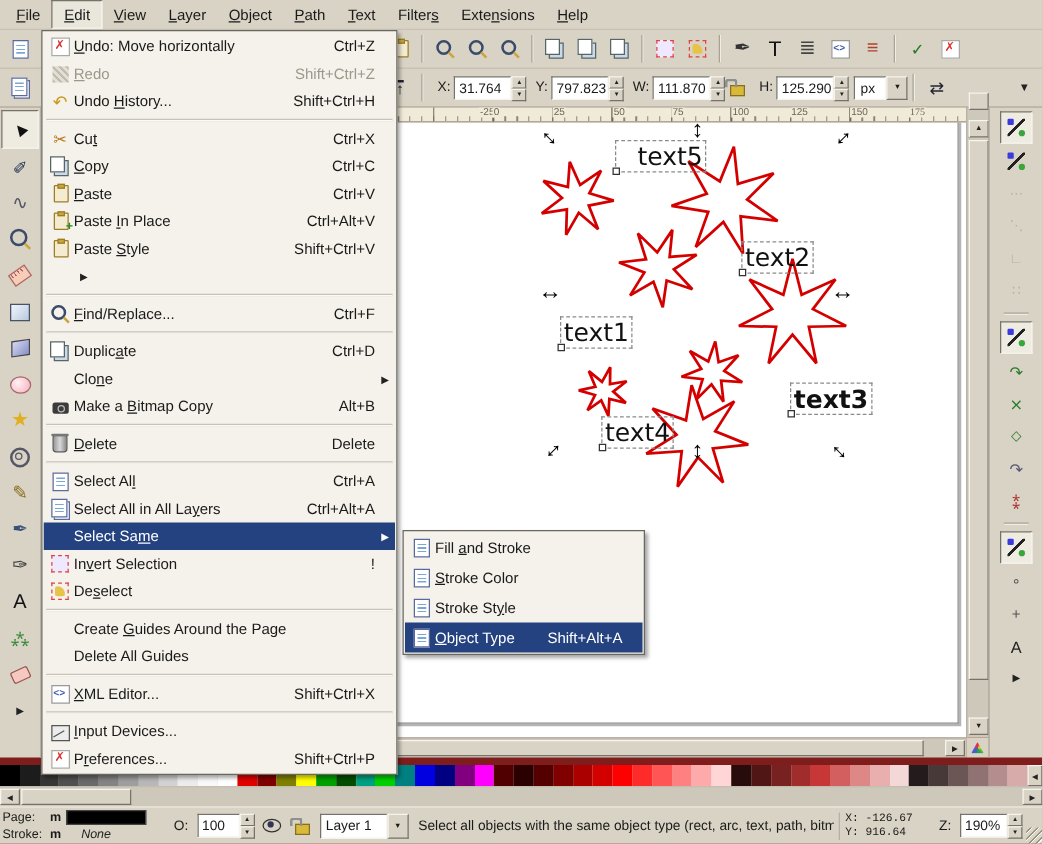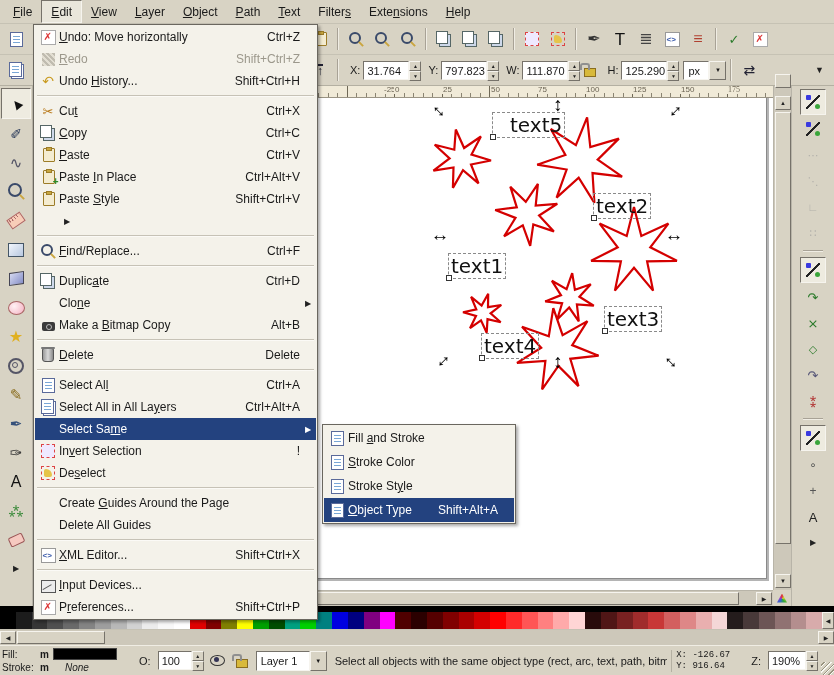--- a/index.html
+++ b/index.html
@@ -1,16 +1,16 @@
 <!DOCTYPE html>
 <html><head>
 <meta charset="utf-8">
 <style>
   html,body{margin:0;padding:0}
-  #app{position:relative;width:834px;height:675px;background:#000000;font:11px "Liberation Sans",sans-serif;color:#1a1a1a;overflow:hidden;user-select:none}
+  #app{position:relative;width:834px;height:675px;background:#7f1d1d;font:11px "Liberation Sans",sans-serif;color:#1a1a1a;overflow:hidden;user-select:none}
   
   #menubar{position:absolute;left:0;top:0;width:834px;height:24px;display:flex;align-items:stretch;padding-left:4px;box-sizing:border-box;background:#d8d3c4;border-bottom:1px solid #c6c2b4}
   .mtitle{padding:5px 9px 0;font-size:12px}
   .mtitle.open{background:#e9e6db;border:1px solid;border-color:#76726a #f6f4ee #f6f4ee #76726a;padding-top:4px}
   
   #commands-bar{position:absolute;left:0;top:24px;width:834px;height:31px;background:#d8d3c4;border-bottom:1px solid #c6c2b4;display:flex;align-items:center;padding-left:3px;box-sizing:border-box}
   #controls-bar{position:absolute;left:0;top:55px;width:834px;height:31px;background:#d8d3c4;border-bottom:1px solid #b4b0a2;display:flex;align-items:center;padding-left:3px;box-sizing:border-box}
   .tbtn{width:26px;height:26px;display:flex;align-items:center;justify-content:center;flex:none}
   .tsep{width:1px;height:22px;background:#a8a296;border-right:1px solid #f0ede4;margin:0 4px;flex:none}
   .flabel{margin:0 3px 0 7px;font-size:11px}
@@ -334,21 +334,21 @@
         <polygon points="554.1,19.4 557.3,49.1 585.9,40.6 564.7,61.6 589.1,78.7 559.5,75.1 561.4,104.9 545.7,79.6 523.6,99.6 533.6,71.5 504.2,66.7 532.4,57.0 517.8,31.0 542.9,47.1" fill="none" stroke="#d40000" stroke-width="2.2"></polygon>
         <polygon points="504.9,85.9 502.7,107.5 524.3,105.8 506.1,117.5 520.9,133.4 500.3,126.4 497.2,147.8 489.8,127.4 471.1,138.3 482.5,119.9 462.2,112.0 483.8,109.4 477.3,88.7 492.8,103.9" fill="none" stroke="#d40000" stroke-width="2.2"></polygon>
         <polygon points="601.0,109.0 608.3,137.9 635.4,125.6 617.3,149.3 643.9,162.8 614.1,163.4 620.1,192.6 601.0,169.7 581.9,192.6 587.9,163.4 558.1,162.8 584.7,149.3 566.6,125.6 593.7,137.9" fill="none" stroke="#d40000" stroke-width="2.2"></polygon>
         <polygon points="455.2,195.7 455.0,209.2 468.3,207.0 457.6,215.3 467.7,224.3 454.5,221.1 453.7,234.7 448.0,222.3 437.0,230.2 443.0,218.0 430.0,214.3 443.3,211.4 438.1,198.9 448.6,207.5" fill="none" stroke="#d40000" stroke-width="2.2"></polygon>
         <polygon points="539.2,175.1 541.9,191.8 557.8,186.2 546.4,198.7 560.8,207.7 543.9,206.5 545.8,223.4 536.2,209.5 524.2,221.5 529.1,205.3 512.2,203.4 528.0,197.1 518.9,182.8 533.6,191.1" fill="none" stroke="#d40000" stroke-width="2.2"></polygon>
         <polygon points="520.3,210.2 529.6,237.1 554.4,223.1 539.2,247.1 565.6,257.7 537.3,260.8 545.5,288.1 525.4,267.9 509.1,291.3 512.4,263.0 484.0,264.9 508.2,249.8 489.0,228.8 515.8,238.3" fill="none" stroke="#d40000" stroke-width="2.2"></polygon>
       </svg>
   <div class="ctext" style="left: 459px; top: 14px; padding-left: 17px;">text5</div>
       <div class="ctext" style="left: 560px; top: 95px;">text2</div>
       <div class="ctext" style="left: 415px; top: 155px;">text1</div>
-      <div class="ctext" style="left: 571px; top: 208px;">text3</div>
+      <div class="ctext" style="left: 599px; top: 208px; font-weight: bold;">text3</div>
       <div class="ctext" style="left: 448px; top: 235px;">text4</div>
       <span class="handle" style="left: 408px; top: 11px; transform: translate(-50%, -50%) rotate(45deg);">↔</span>
       <span class="handle" style="left: 525px; top: 6px; transform: translate(-50%, -50%) rotate(0deg);">↕</span>
       <span class="handle" style="left: 640px; top: 11px; transform: translate(-50%, -50%) rotate(-45deg);">↔</span>
       <span class="handle" style="left: 407px; top: 136px; transform: translate(-50%, -50%) rotate(0deg);">↔</span>
       <span class="handle" style="left: 641px; top: 136px; transform: translate(-50%, -50%) rotate(0deg);">↔</span>
       <span class="handle" style="left: 408px; top: 261px; transform: translate(-50%, -50%) rotate(-45deg);">↔</span>
       <span class="handle" style="left: 525px; top: 263px; transform: translate(-50%, -50%) rotate(0deg);">↕</span>
       <span class="handle" style="left: 640px; top: 262px; transform: translate(-50%, -50%) rotate(45deg);">↔</span>
     </div>
@@ -483,21 +483,21 @@
   <div id="pal-left-btn" class="sbtn" style="position:absolute">◀</div>
   <div id="palette-scroll">
     <div class="sbtn" style="left:0;top:1px;height:13px">◀</div>
     <div id="pal-thumb"></div>
     <div class="sbtn" style="left:818px;top:1px;height:13px">▶</div>
   </div>
 
   <div id="statusbar">
     <div id="fs-block">
       <div class="fs-row">
-        <span class="lbl">Fill:</span>
+        <span class="lbl">Page:</span>
         <span class="flag">m</span>
         <span class="fill-swatch" style="background: rgb(0, 0, 0);"></span>
       </div>
       <div class="fs-row">
         <span class="lbl">Stroke:</span>
         <span class="flag">m</span>
         <span class="none-val">None</span>
       </div>
     </div>
     <span class="flabel">O:</span>

